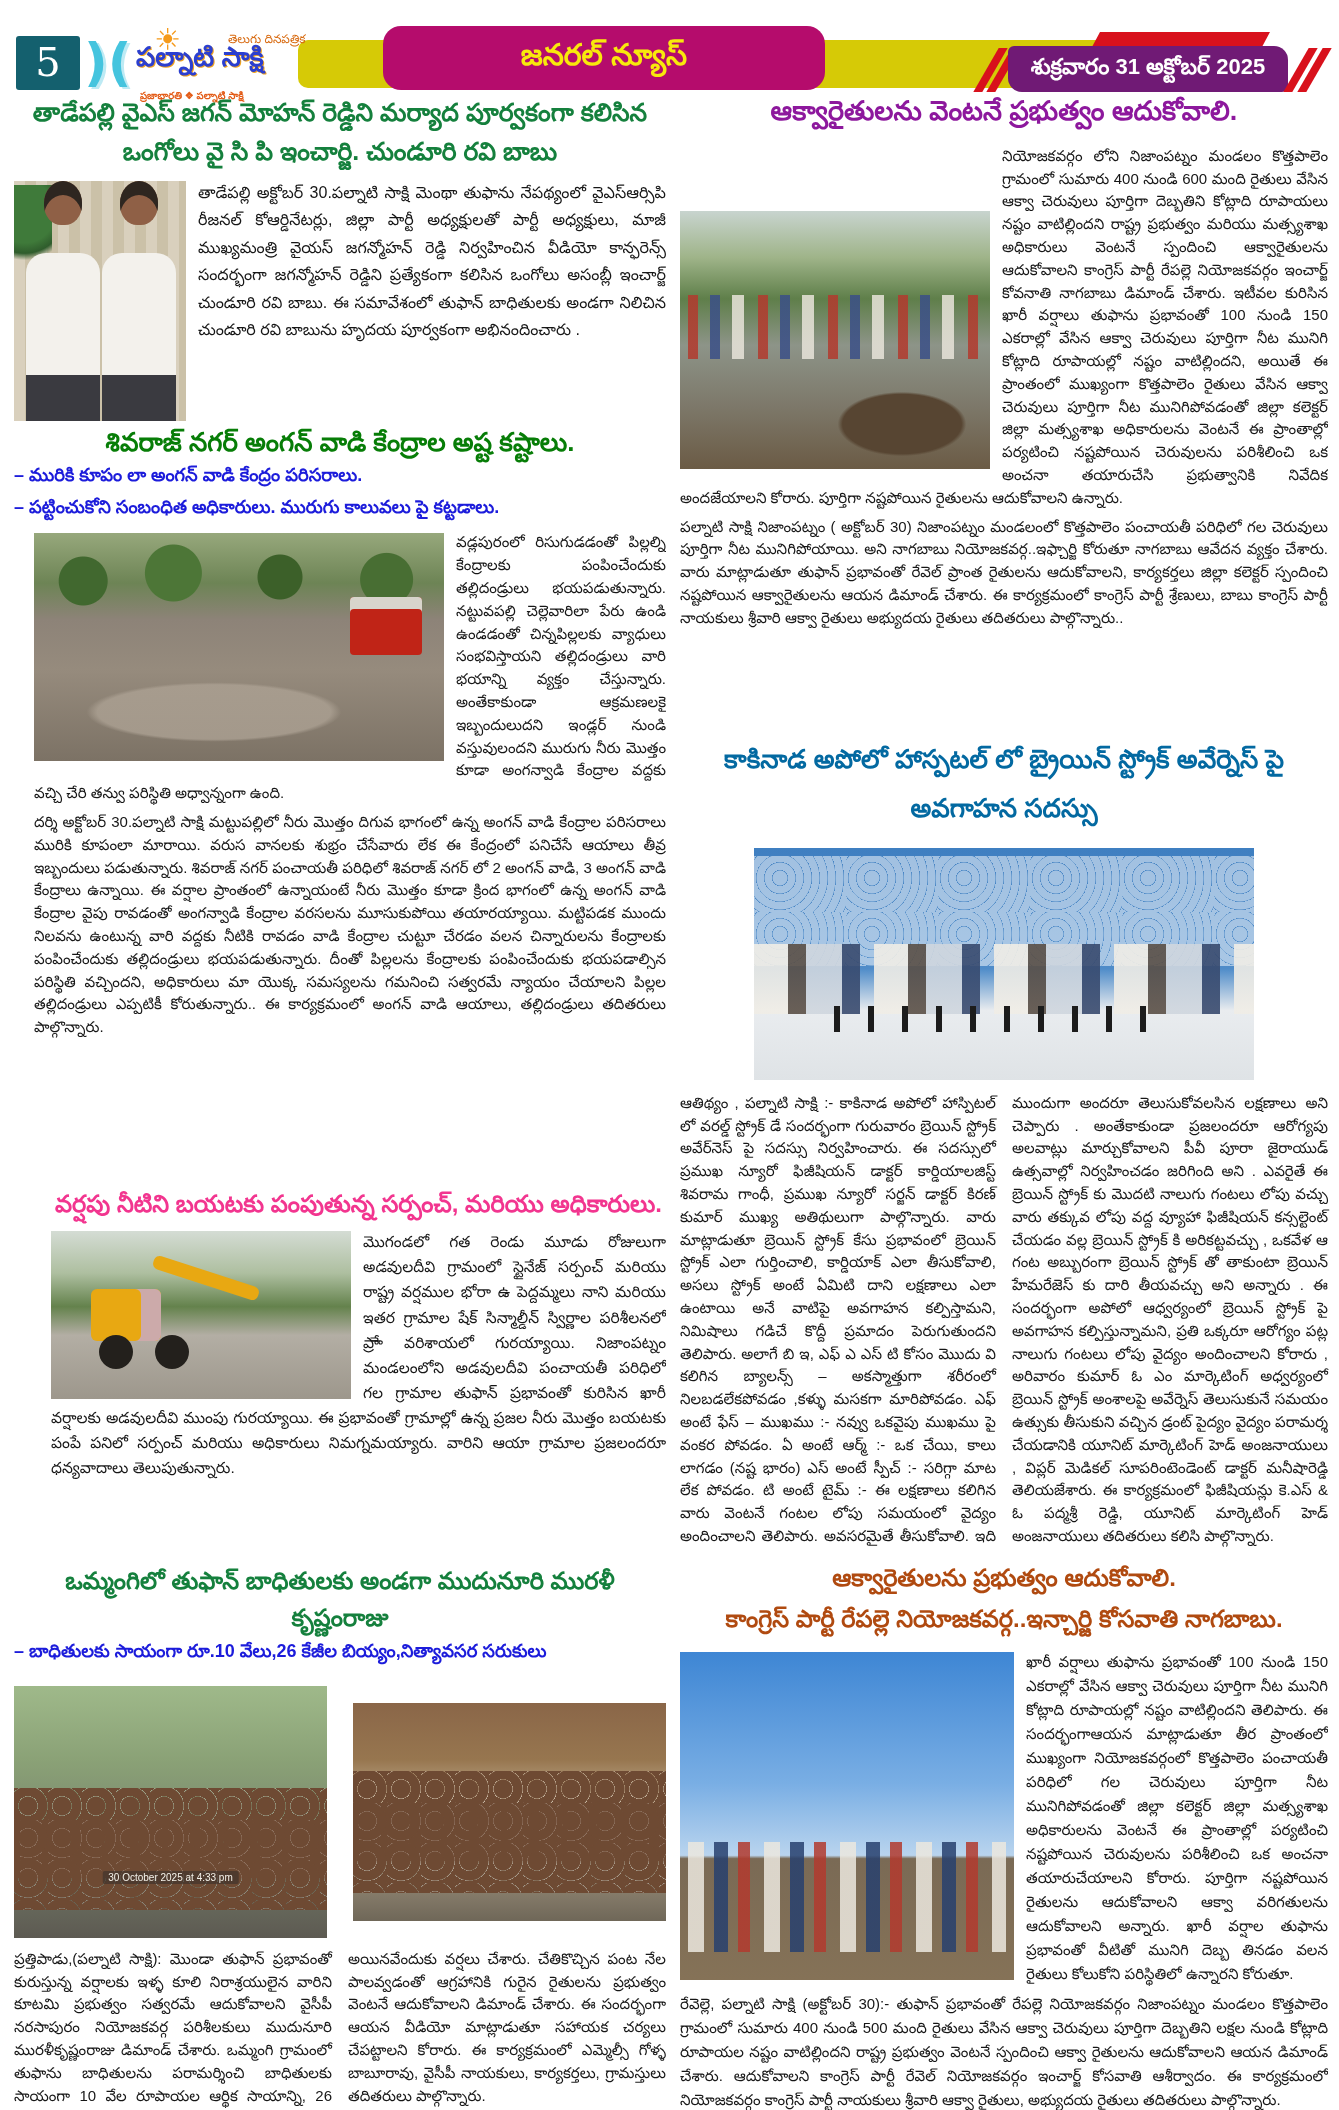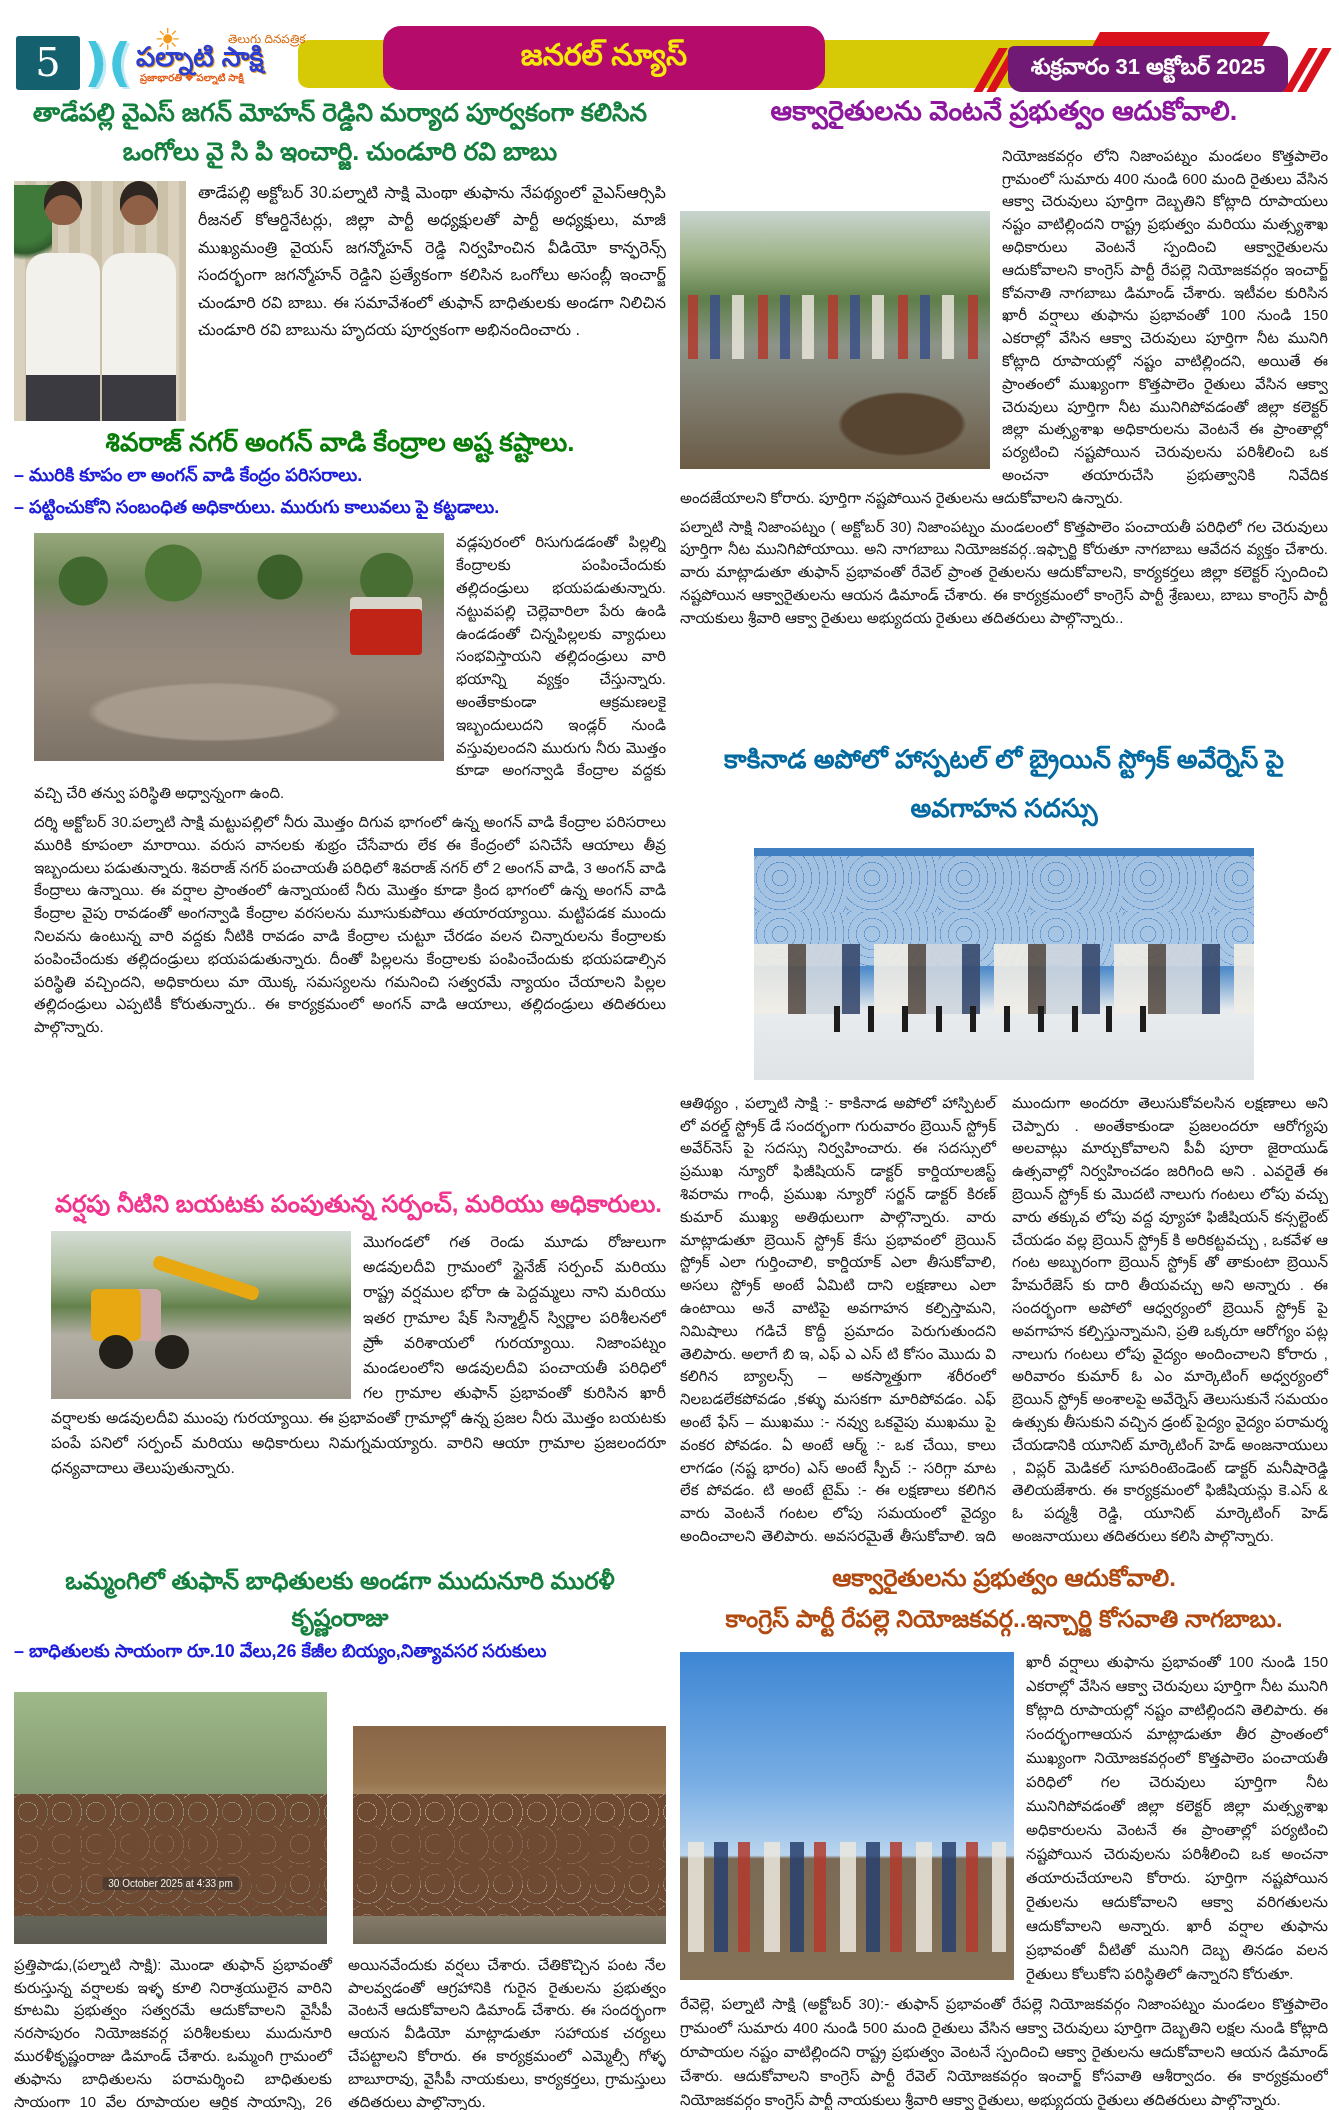--- a/index.html
+++ b/index.html
@@ -16,21 +16,21 @@
     background:#14606e; color:#fff; font-family:"DejaVu Serif", serif;
     font-size:40px; text-align:center; line-height:52px; border-radius:3px; }
   .xmark { position:absolute; left:84px; top:6px; font-size:52px; font-weight:bold;
     color:#45c4de; text-shadow:3px 2px 0 #bdeaf4; font-family:"DejaVu Sans", sans-serif; }
   .brand { position:absolute; left:136px; top:0; width:220px; }
   .sun-ic { position:absolute; left:18px; top:-4px; color:#f59a1b; font-size:30px;
     font-family:"DejaVu Sans", sans-serif; }
   .brand-top { position:absolute; left:92px; top:6px; font-size:12px; color:#d86a10; white-space:nowrap;text-align:center; }
   .brand-title { position:absolute; left:0; top:16px; font-size:27px; font-weight:bold;
     color:#2b3fd0; text-shadow:1px 1px 0 #f2a41c; white-space:nowrap; }
-  .brand-sub { position:absolute; left:4px; top:46px; font-size:10px; font-weight:bold;
+  .brand-sub { position:absolute; left:4px; top:64px; font-size:10px; font-weight:bold;
     color:#e35b16; white-space:nowrap; }
   .section-box { position:absolute; left:362px; top:0; width:442px; height:64px;
     background:#b50c6c; border-radius:18px; display:flex; align-items:center; justify-content:center;margin-left:21px; }
   .section-box span { color:#f8e90c; font-size:30px; font-weight:bold; }
   .date-wrap { position:absolute; left:980px; top:8px; width:355px; height:58px; }
   .date-red-back { position:absolute; left:112px; top:-2px; width:170px; height:30px;
     background:#d8111c; transform:skewX(-28deg); }
   .date-box { position:absolute; left:28px; top:12px; width:280px; height:46px;
     background:#701a75; border-radius:6px 14px 6px 14px; display:flex; align-items:center;
     justify-content:center; }
@@ -199,21 +199,21 @@
       <div class="wheel"></div>
       <div class="wheel wheel2"></div>
     </div>
     <p class="bt" style="font-size:15.5px; line-height:1.62;">మొగండలో గత రెండు మూడు రోజులుగా అడవులదీవి గ్రామంలో స్టైనేజ్ సర్పంచ్ మరియు రాష్ట్ర వర్షముల భోరా ఉ పెద్దమ్మలు నాని మరియు ఇతర గ్రామాల షేక్ సిన్మాల్డీన్ స్విర్ణాల పరిశీలనలో ప్రాేా వరిశాయలో గురయ్యాయి. నిజాంపట్నం మండలంలోని అడవులదీవి పంచాయతీ పరిధిలో గల గ్రామాల తుఫాన్ ప్రభావంతో కురిసిన ఖారీ వర్షాలకు అడవులదీవి ముంపు గురయ్యాయి. ఈ ప్రభావంతో గ్రామాల్లో ఉన్న ప్రజల నీరు మొత్తం బయటకు పంపే పనిలో సర్పంచ్ మరియు అధికారులు నిమగ్నమయ్యారు. వారిని ఆయా గ్రామాల ప్రజలందరూ ధన్యవాదాలు తెలుపుతున్నారు.</p>
   </div>
 </div>
 
 <div class="colL" style="top:1562px;">
   <div class="hl hl-red" style="font-size:24px;">ఒమ్మంగిలో తుఫాన్ బాధితులకు అండగా ముదునూరి మురళీ కృష్ణంరాజు</div>
   <div class="bullet">–  బాధితులకు సాయంగా రూ.10 వేలు,26 కేజీల బియ్యం,నిత్యావసర సరుకులు</div>
-  <div style="display:flex; gap:26px; margin-top:24px; align-items:flex-end;">
+  <div style="display:flex; gap:26px; margin-top:18px; align-items:center;">
     <div class="photo ph-crowd1">
       <div class="heads mid"></div>
       <div class="heads low"></div>
       <div class="stamp">30 October 2025 at 4:33 pm</div>
     </div>
     <div class="photo ph-crowd2">
       <div class="heads mid"></div>
       <div class="heads low"></div>
     </div>
   </div>

